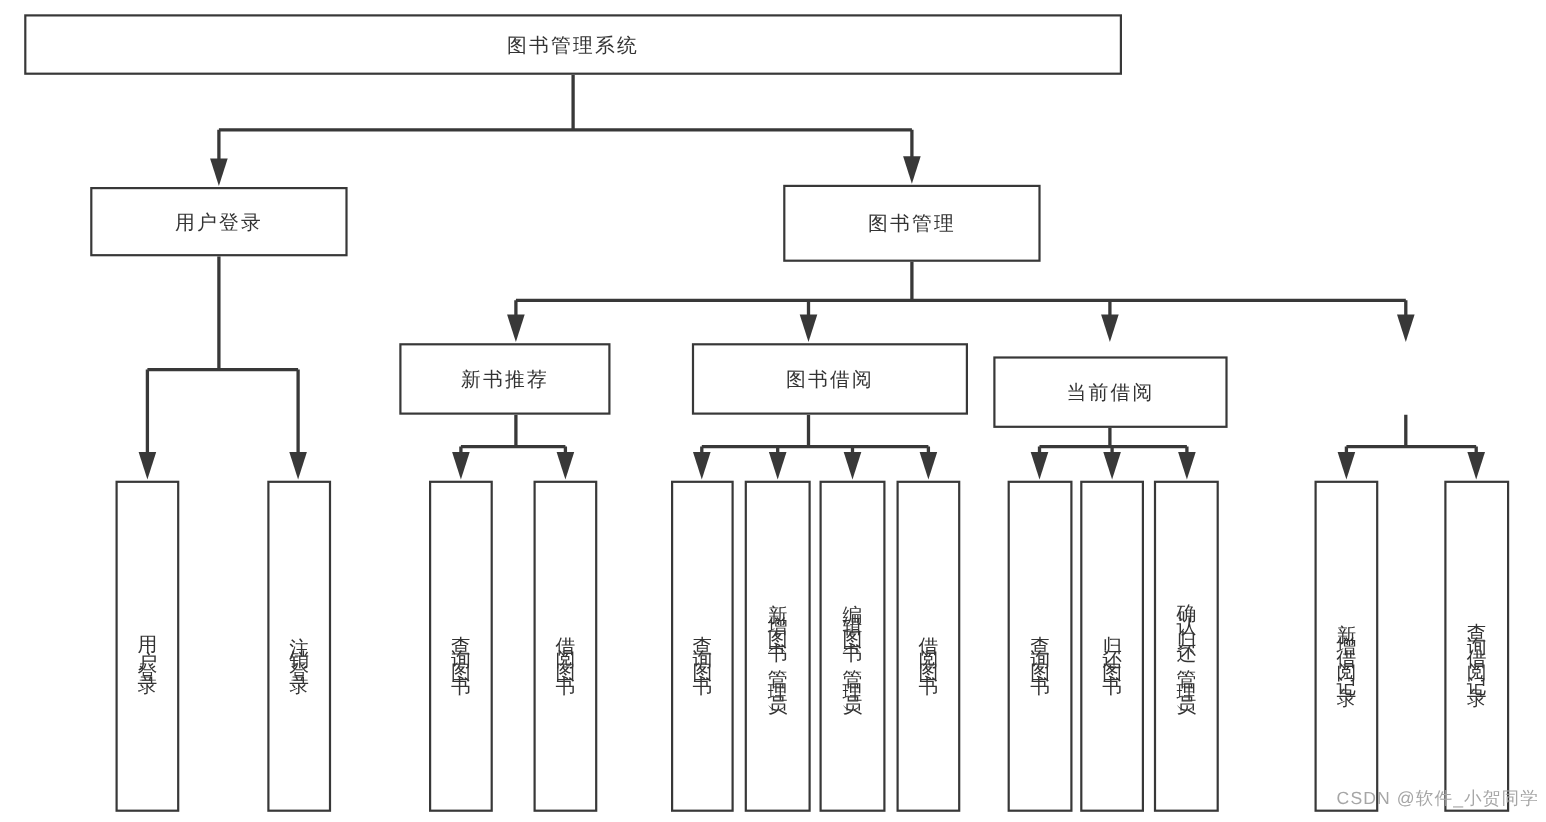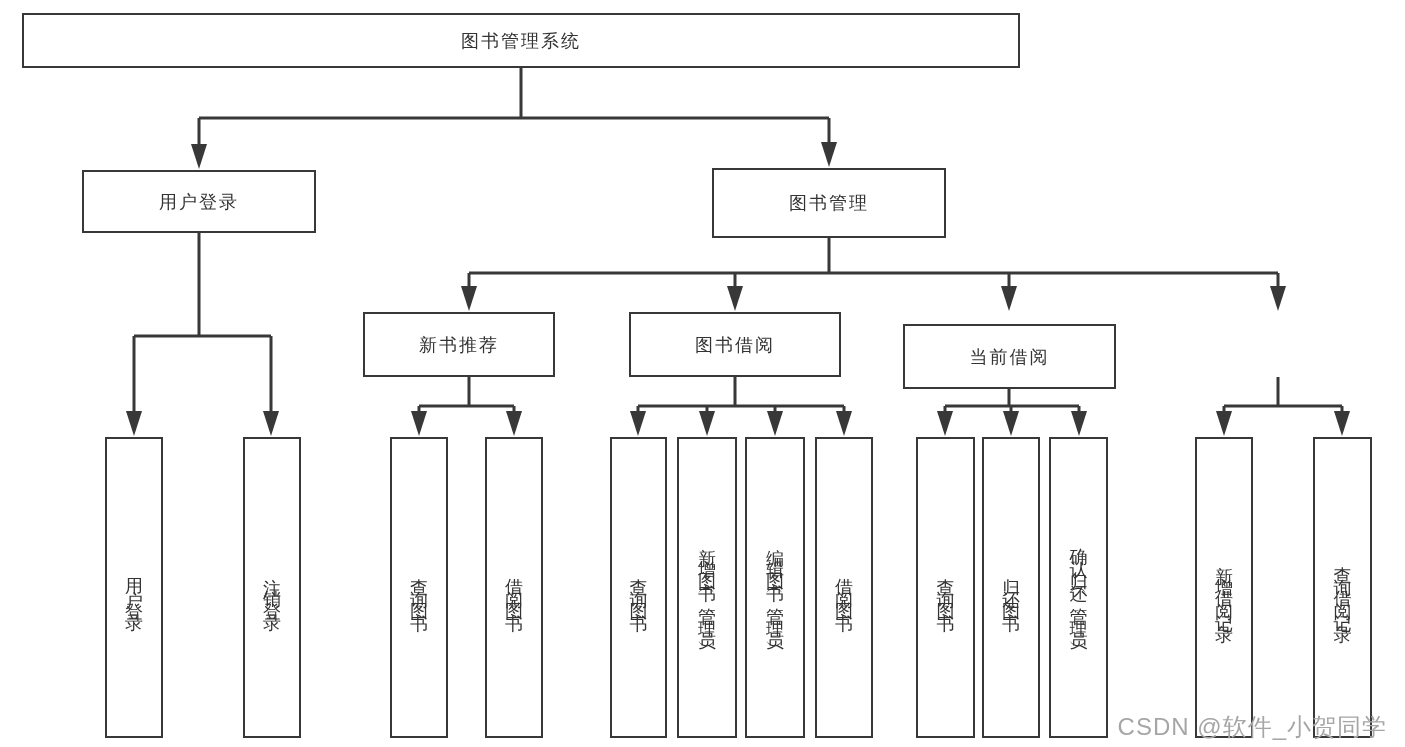--- a/index.html
+++ b/index.html
@@ -33,22 +33,22 @@
   }
   .vbox{
     writing-mode:vertical-rl;
     text-orientation:mixed;
     letter-spacing:12px;
     font-size:18px;
     line-height:1;
   }
   .watermark{
     position:absolute;z-index:3;
-    right:18px;top:715px;
-    font-size:24px;line-height:24px;
+    right:6px;top:715px;
+    font-size:16px;line-height:24px;
     color:var(--watermark);
     letter-spacing:1px;
     white-space:nowrap;
   }
 </style>
 </head>
 <body>
 
 <div class="stage">
 
@@ -80,21 +80,21 @@
     <polygon points="1216,411 1232,411 1224,436"></polygon>
     <polygon points="1334,411 1350,411 1342,436"></polygon>
   </svg>
 
   <div class="box" style="left:22px;top:13px;width:998px;height:55px">图书管理系统</div>
 
   <div class="box" style="left:82px;top:170px;width:234px;height:63px">用户登录</div>
   <div class="box" style="left:712px;top:168px;width:234px;height:70px">图书管理</div>
 
   <div class="box" style="left:363px;top:312px;width:192px;height:65px">新书推荐</div>
-  <div class="box" style="left:629px;top:312px;width:212px;height:65px">图书借阅</div>
+  <div class="box" style="left:629px;top:312px;width:251px;height:65px">图书借阅</div>
   <div class="box" style="left:903px;top:324px;width:213px;height:65px">当前借阅</div>
 
   <div class="box vbox" style="left:105px;top:437px;width:58px;height:301px">用户登录</div>
   <div class="box vbox" style="left:243px;top:437px;width:58px;height:301px">注销登录</div>
 
   <div class="box vbox" style="left:390px;top:437px;width:58px;height:301px">查询图书</div>
   <div class="box vbox" style="left:485px;top:437px;width:58px;height:301px">借阅图书</div>
 
   <div class="box vbox" style="left:610px;top:437px;width:57px;height:301px">查询图书</div>
   <div class="box vbox" style="left:677px;top:437px;width:60px;height:301px">新增图书（管理员）</div>

